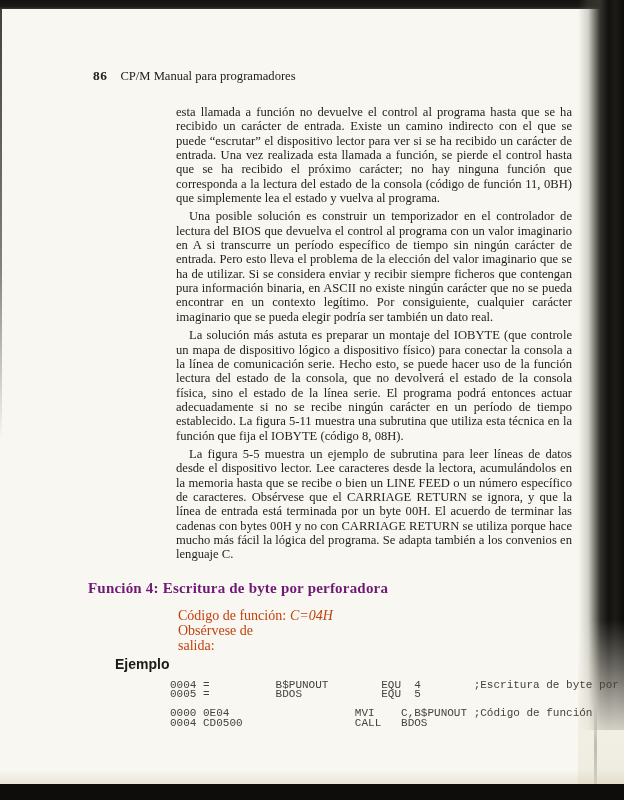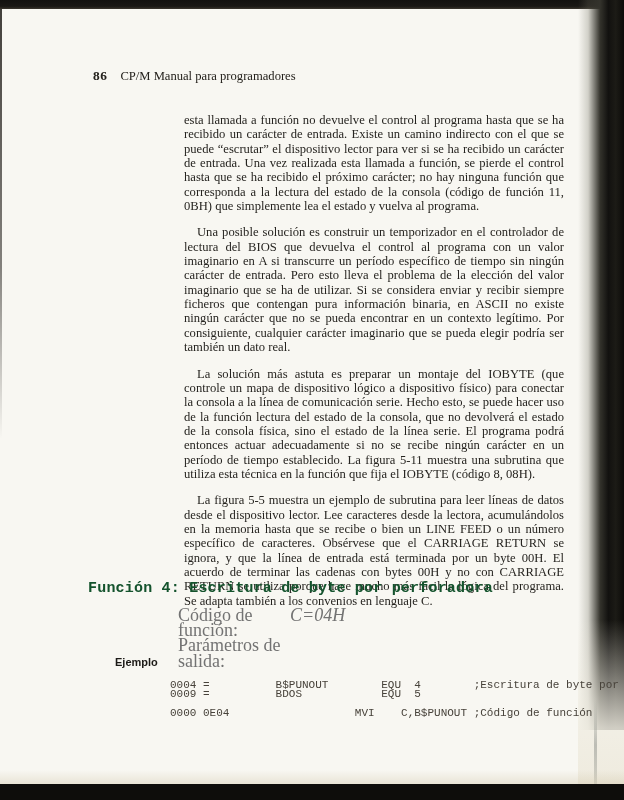--- a/index.html
+++ b/index.html
@@ -48,41 +48,41 @@
     color:#24211c; font-size:12.6px; white-space:nowrap;
   }
   .running-head .pagenum { font-weight:bold; font-size:13.4px; margin-right:13px; letter-spacing:0.5px; }
 
   
   .body-col {
     position:absolute; left:172px; top:101px; width:404px;
     color:#262420; font-size:12.6px; line-height:14.35px;
     text-align:justify;
   }
-  .body-col p { margin:12px; padding:0; }
+  .body-col p { margin:4px; padding:0; }
   .body-col p.indent { text-indent:13px; }
 
   
   .section-heading {
     position:absolute; left:88px; top:580px; width:480px;
-    font-family:Liberation Mono, monospace; font-weight:bold;
-    font-size:15px; color:#14532d; letter-spacing:0.2px; white-space:nowrap;
+    font-family:Liberation Serif, serif; font-weight:bold;
+    font-size:15px; color:#701a75; letter-spacing:0.2px; white-space:nowrap;
   }
 
   
   .param-list { position:absolute; left:178px; top:608px; width:330px; }
-  .param-row { display:flex; color:#737373; font-size:18px; line-height:15.2px; }
+  .param-row { display:flex; color:#c2410c; font-size:14px; line-height:15.2px;align-items:center; }
   .param-label { width:112px; flex:0 0 112px; }
   .param-value { flex:1;font-style:italic; }
 
   
   .example-heading {
     position:absolute; left:115px; top:656px;
     font-family:"Liberation Sans", sans-serif; font-weight:bold;
-    font-size:11px; color:#1c1a17;
+    font-size:14px; color:#1c1a17;
   }
   .code-listing {
     position:absolute; left:170px; top:681px; width:440px;
     font-family:"Liberation Mono", monospace;
     font-size:11px; line-height:9.4px; color:#47423a;
   }
   .code-line { white-space:pre; min-height:9.4px; }
 </style>
 </head>
 <body>
@@ -108,26 +108,27 @@
   </div>
 
   <div class="section-heading">Función 4: Escritura de byte por perforadora</div>
 
   <div class="param-list">
     <div class="param-row">
       <span class="param-label">Código de función:</span>
       <span class="param-value">C=04H</span>
     </div>
     <div class="param-row">
-      <span class="param-label">Parámetros de salida:</span>
+      <span class="param-label">Obsérvese de salida:</span>
     </div>
   </div>
 
   <div class="example-heading">Ejemplo</div>
 
   <div class="code-listing">
     <div class="code-line">0004 =          B$PUNOUT        EQU  4        ;Escritura de byte por perforadora</div>
-    <div class="code-line">0009 =          BDOS            EQU  5</div>
+    <div class="code-line">0005 =          BDOS            EQU  5</div>
     <div class="code-line"></div>
     <div class="code-line">0000 0E04                   MVI    C,B$PUNOUT ;Código de función</div>
+    <div class="code-line">0004 CD0500                 CALL   BDOS</div>
   </div>
 
 </div>
 
 </body></html>

